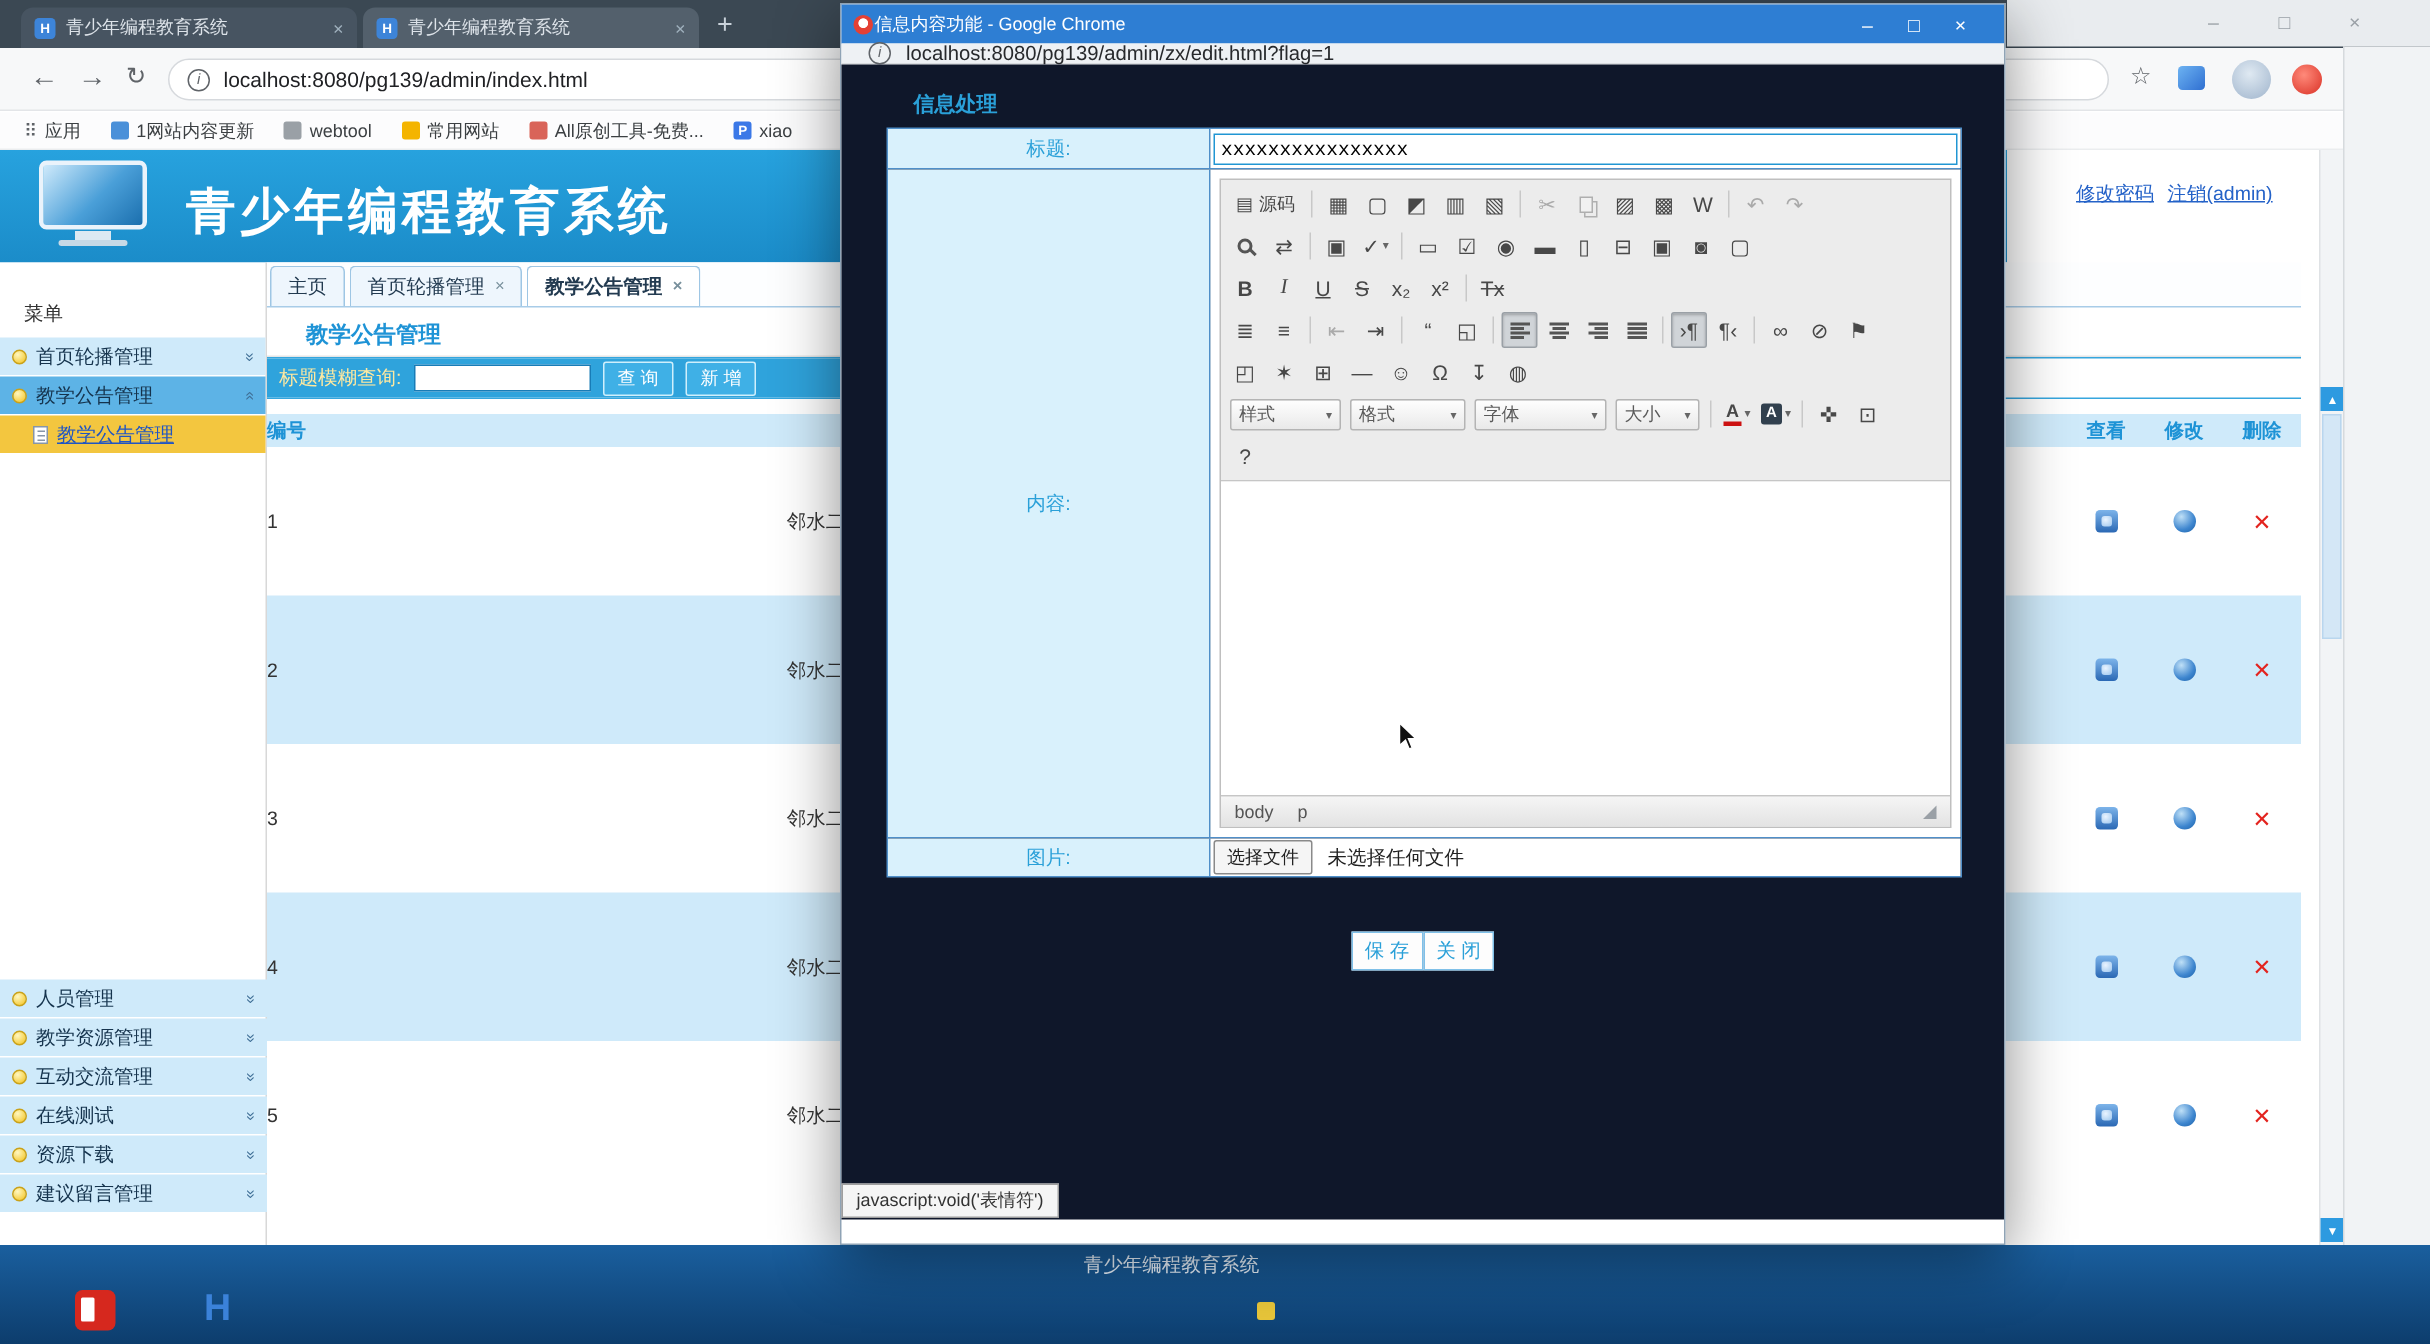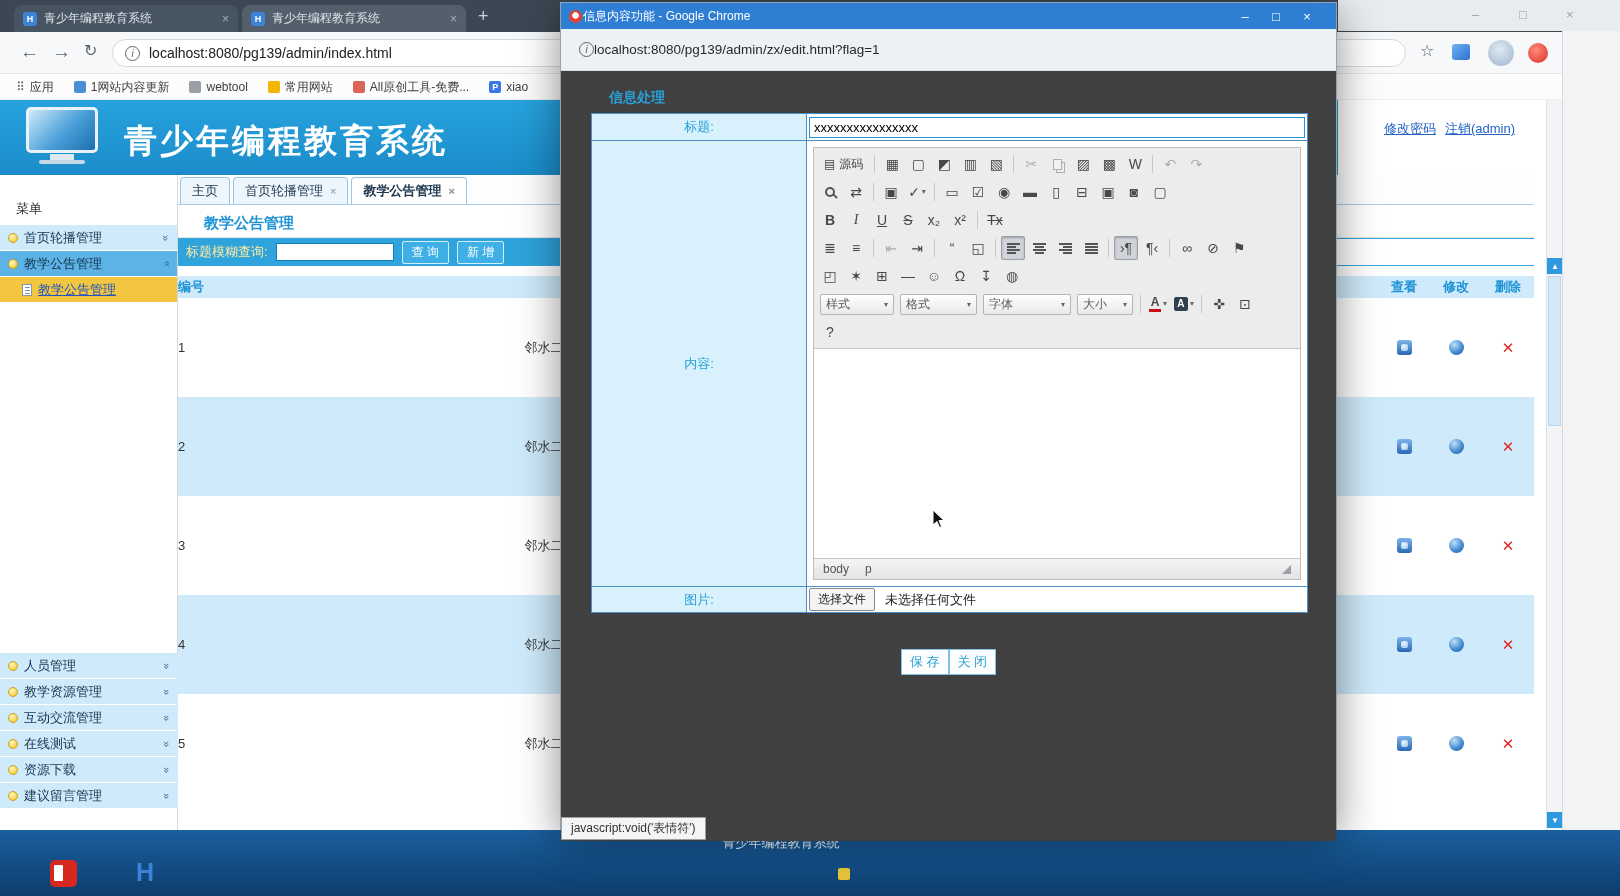--- a/index.html
+++ b/index.html
@@ -94,29 +94,29 @@
   .sbtnblue{position:absolute;left:0;width:16px;height:16px;background:#2d9ae0;color:#fff;font-size:8px;display:flex;align-items:center;justify-content:center}
   #vthumb{position:absolute;left:1px;top:176px;width:13px;height:150px;background:#d4e7f6;border:1px solid #b9d6ee}
   #rightstrip{position:absolute;left:1562px;top:31px;width:58px;height:799px;background:#f1f3f5;border-left:1px solid #d6dadd}
 
   
   #popup{position:absolute;left:560px;top:2px;width:777px;height:828px;background:#fff;border:1px solid #8fa3b5;box-shadow:0 10px 40px rgba(0,0,0,.45);z-index:10}
   #ptitlebar{height:26px;background:#2e7ed3;display:flex;align-items:center;gap:1px;padding:0 14px 0 8px}
   .pfav{width:13px;height:13px;border-radius:50%;background:radial-gradient(circle at 50% 42%,#fff 0 3px,#e44034 3.5px);flex:0 0 auto}
   #ptitle{font-size:12px;color:#fff;flex:1}
   .pctl{width:30px;text-align:center;color:#fff;font-size:13px}
-  #purlbar{height:42px;background:#eef1f4;border-bottom:1px solid #d9dcdf;display:flex;align-items:center;padding:0 18px;font-size:13.5px;color:#27292c}
-  #pbody{position:relative;height:770px;background:#404040}
+  #purlbar{height:14px;background:#eef1f4;border-bottom:1px solid #d9dcdf;display:flex;align-items:center;gap:10px;padding:0 18px;font-size:13.5px;color:#27292c}
+  #pbody{position:relative;height:770px;background:#0f172a}
   #pheading{position:absolute;left:48px;top:18px;font-size:14px;font-weight:bold;color:#2aa0d8}
   #pform{position:absolute;left:30px;top:42px;width:717px;border:1px solid #4f8fc9}
   .frow{display:flex;border-bottom:1px solid #4f8fc9}
   .frow:last-child{border-bottom:none}
   .flabel{width:215px;background:#d9f1fc;color:#2aa0d8;font-size:13px;display:flex;align-items:center;justify-content:center;border-right:1px solid #4f8fc9;flex:0 0 auto}
   .fval{flex:1;background:#fff;display:flex;align-items:center;padding:2px;min-width:0}
-  #titleinput{width:100%;height:21px;border:1px solid #2196d3;font-size:13px;padding:0 4px;font-family:Liberation Sans, sans-serif}
+  #titleinput{width:100%;height:21px;border:1px solid #2196d3;font-size:13px;padding:0 4px;font-family:Liberation Mono, monospace}
   .filebtn{border:1px solid #8a8a8a;background:#f5f5f5;font-size:12px;padding:2px 8px;border-radius:2px;color:#222}
   .filetxt{margin-left:10px;font-size:13px;color:#222}
 
   
   #ckwrap{flex:1;margin:4px;border:1px solid #bfbfbf;display:flex;flex-direction:column;align-self:stretch}
   #cktoolbar{background:#ececec;border-bottom:1px solid #c6c6c6;padding:2px 3px}
   .tbrow{display:flex;align-items:center;height:28px}
   .tb{display:inline-flex;align-items:center;justify-content:center;min-width:24px;height:24px;margin:0 1px;border:1px solid transparent;border-radius:2px;color:#484848;font-size:14px;line-height:1}
   .tb.wide{padding:0 5px;gap:4px;font-size:12px}
   .tb.dis{opacity:.4}

